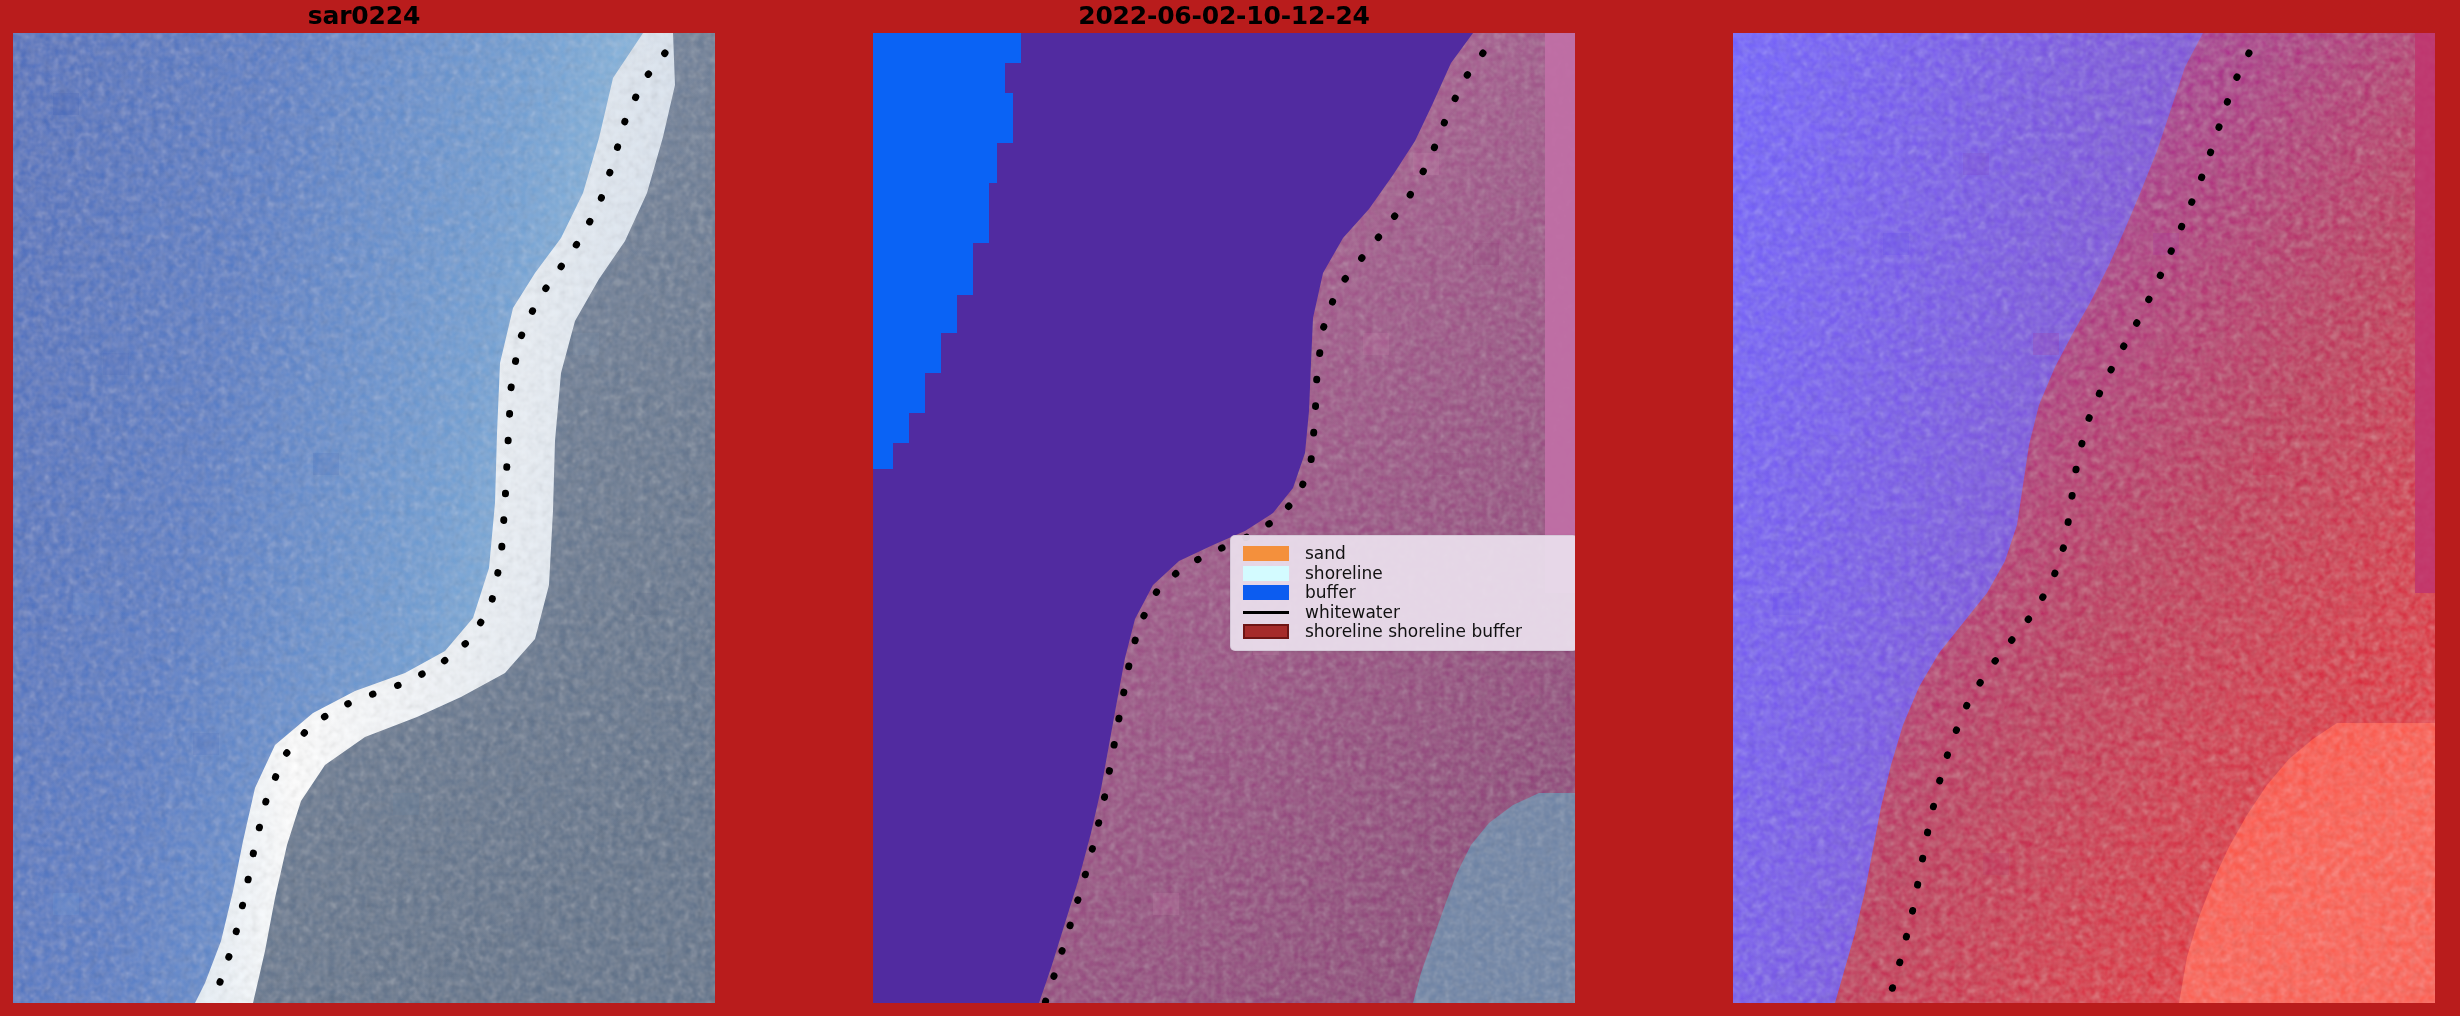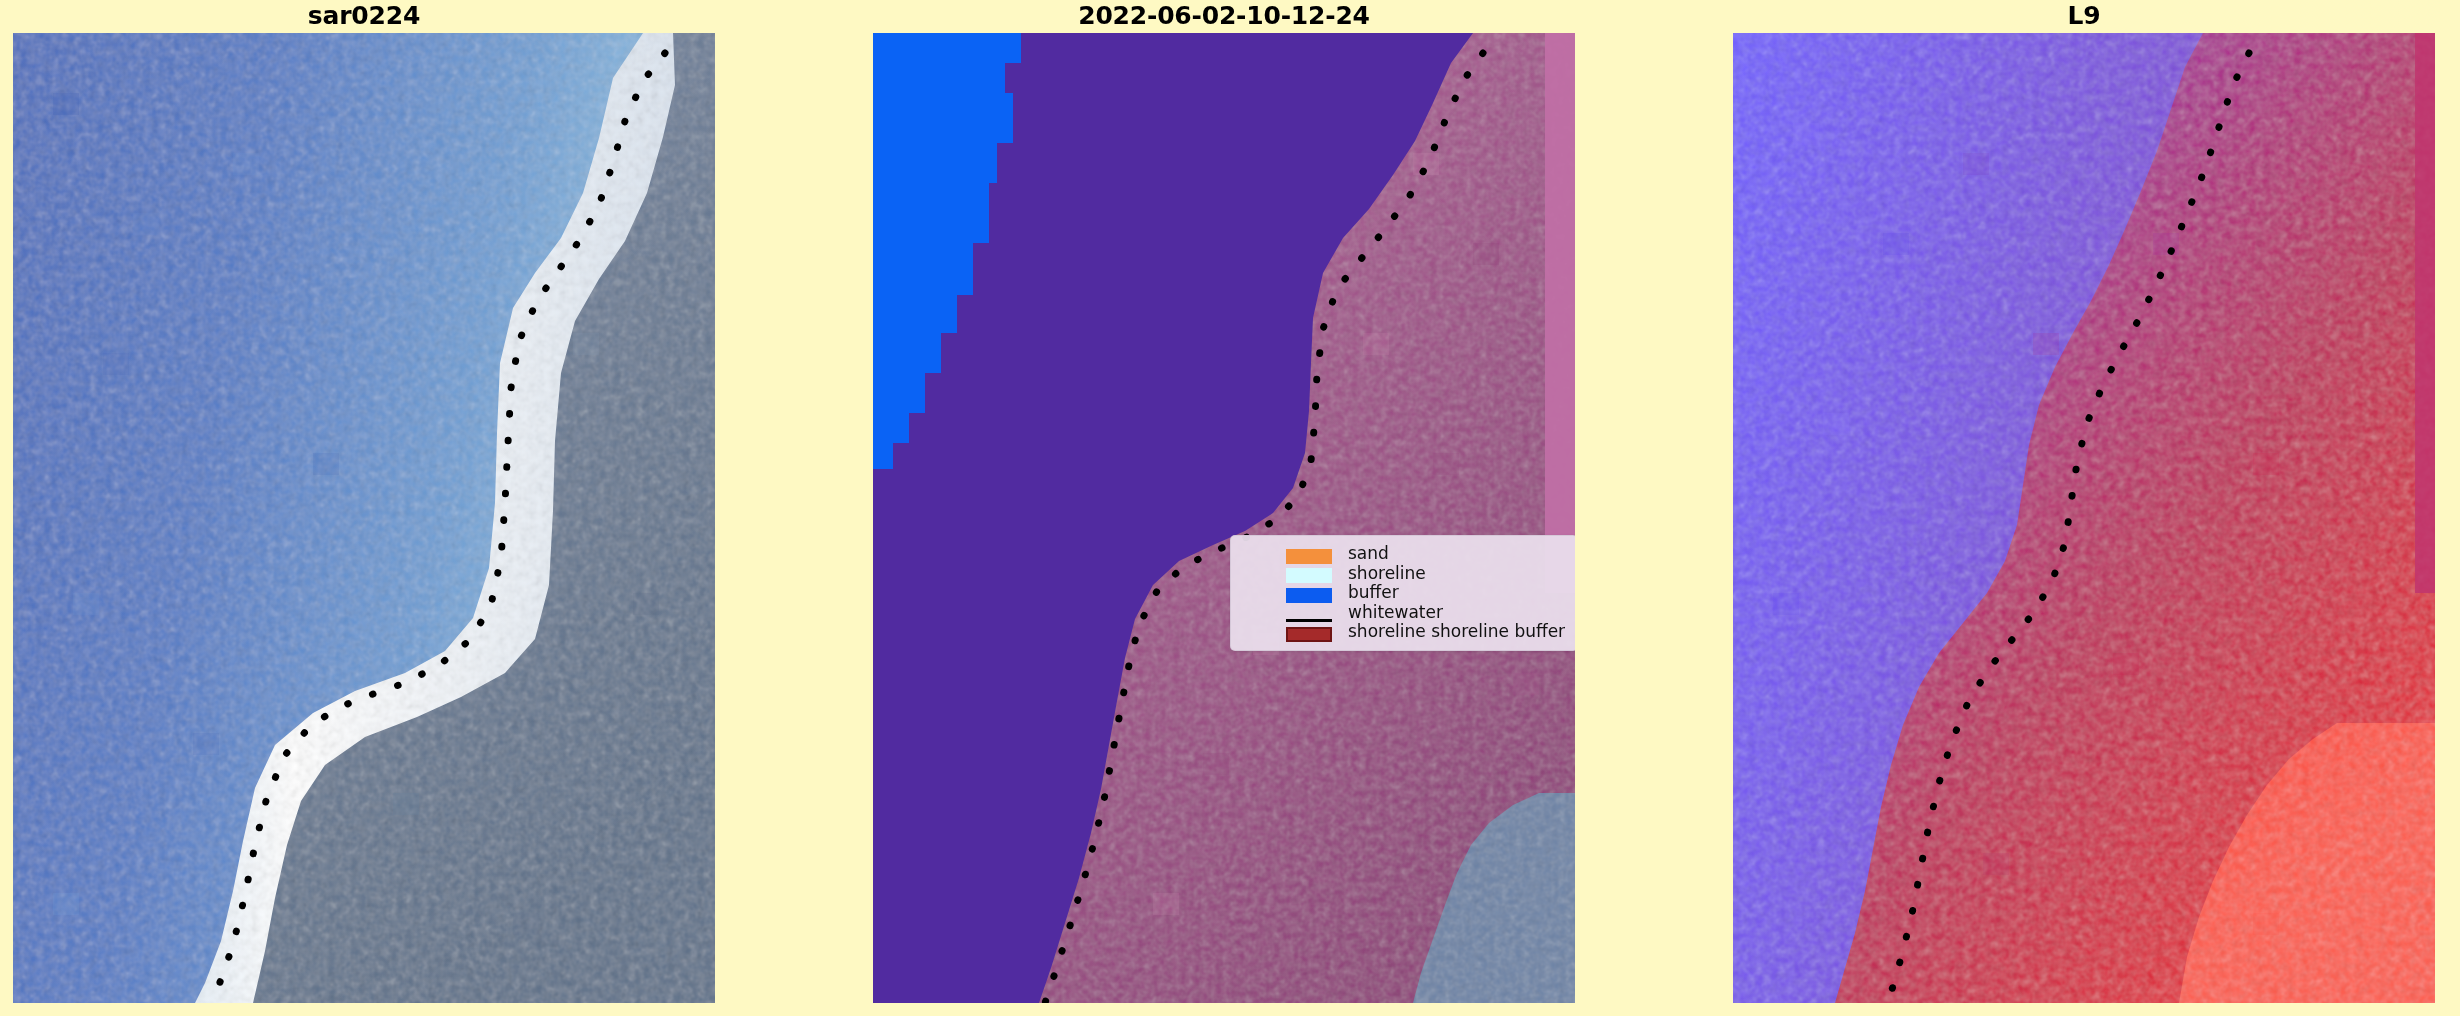--- a/index.html
+++ b/index.html
@@ -13,21 +13,21 @@
     font-family: "DejaVu Sans", sans-serif;
     overflow: hidden;
     position: relative;
   }
 
   #figure {
     position: absolute;
     left: 0; top: 0;
     width: 2460px;
     height: 1016px;
-    background: #fef9c3;
+    background: #b91c1c;
   }
 
   .panel {
     position: absolute;
     overflow: hidden;
   }
 
   .panel-title {
     position: absolute;
     top: 0;
@@ -64,23 +64,22 @@
     width: 348px;
     box-sizing: border-box;
     background: rgba(234, 222, 236, 0.94);
     border: 1px solid rgba(210,198,214,0.85);
     border-radius: 5px;
     padding: 8px 10px 8px 12px;
     box-shadow: 0 1px 3px rgba(0,0,0,0.10);
   }
   .legend-row {
     display: flex;
-    align-items: flex-end;
+    align-items: center;
     height: 19.5px;
-    margin-left: 43px;
   }
   .legend-swatch-wrap {
     width: 58px;
     flex: 0 0 58px;
     display: flex;
     align-items: center;
     justify-content: flex-start;
   }
   .swatch {
     width: 46px;
@@ -308,21 +307,20 @@
       <div class="legend-row">
         <span class="legend-swatch-wrap">
           <span class="swatch bordered" style="background:#a52a2a;"></span>
         </span>
         <span class="legend-label">shoreline shoreline buffer</span>
       </div>
     </div>
   </div>
 
   <div class="panel" style="left:1733px; top:0px; width:702px; height:1003px;">
-    <div class="panel-title">L9</div>
     <div class="panel-image" style="left:0px; top:33px; width:702px; height:970px;">
       <svg class="raster" viewBox="0 0 702 970" preserveAspectRatio="none">
         <defs>
           <filter id="px3" x="0" y="0" width="100%" height="100%">
             <feTurbulence type="fractalNoise" baseFrequency="0.13" numOctaves="2" seed="11" result="n"></feTurbulence>
             <feColorMatrix in="n" type="saturate" values="0" result="ng"></feColorMatrix>
             <feComponentTransfer in="ng" result="nc">
               <feFuncA type="linear" slope="0.28" intercept="0"></feFuncA>
             </feComponentTransfer>
             <feComposite in="nc" in2="SourceGraphic" operator="atop"></feComposite>

